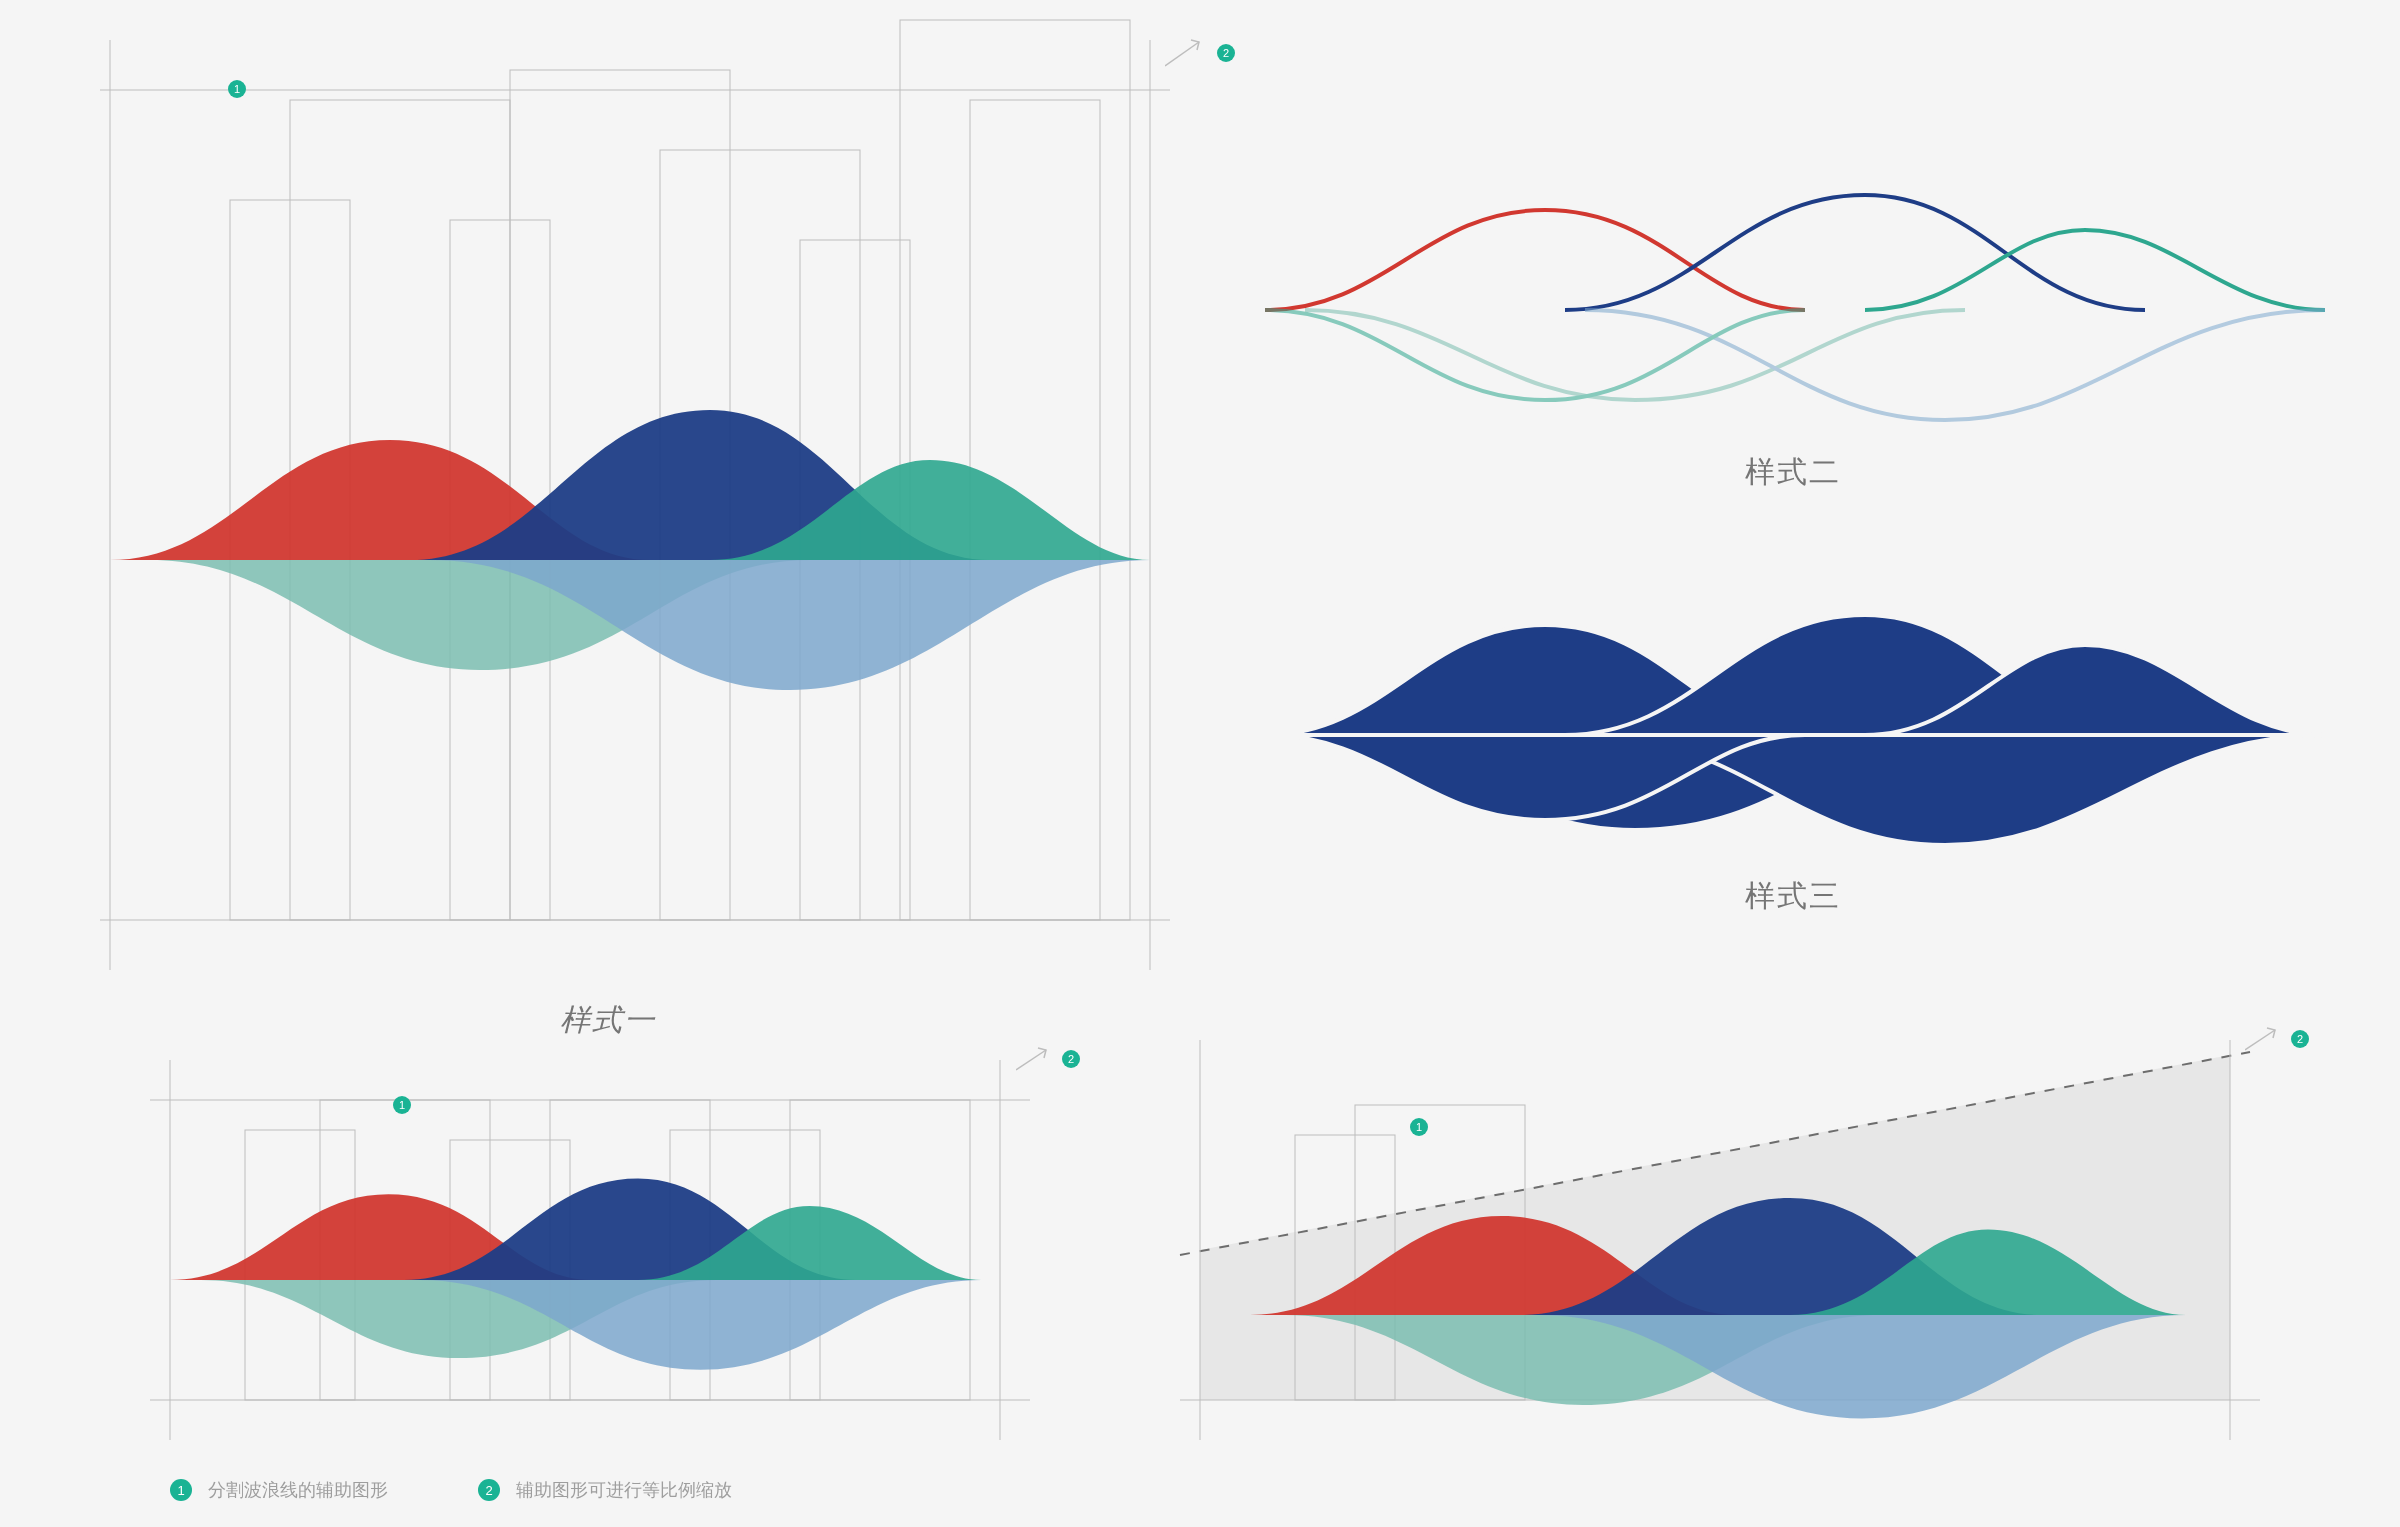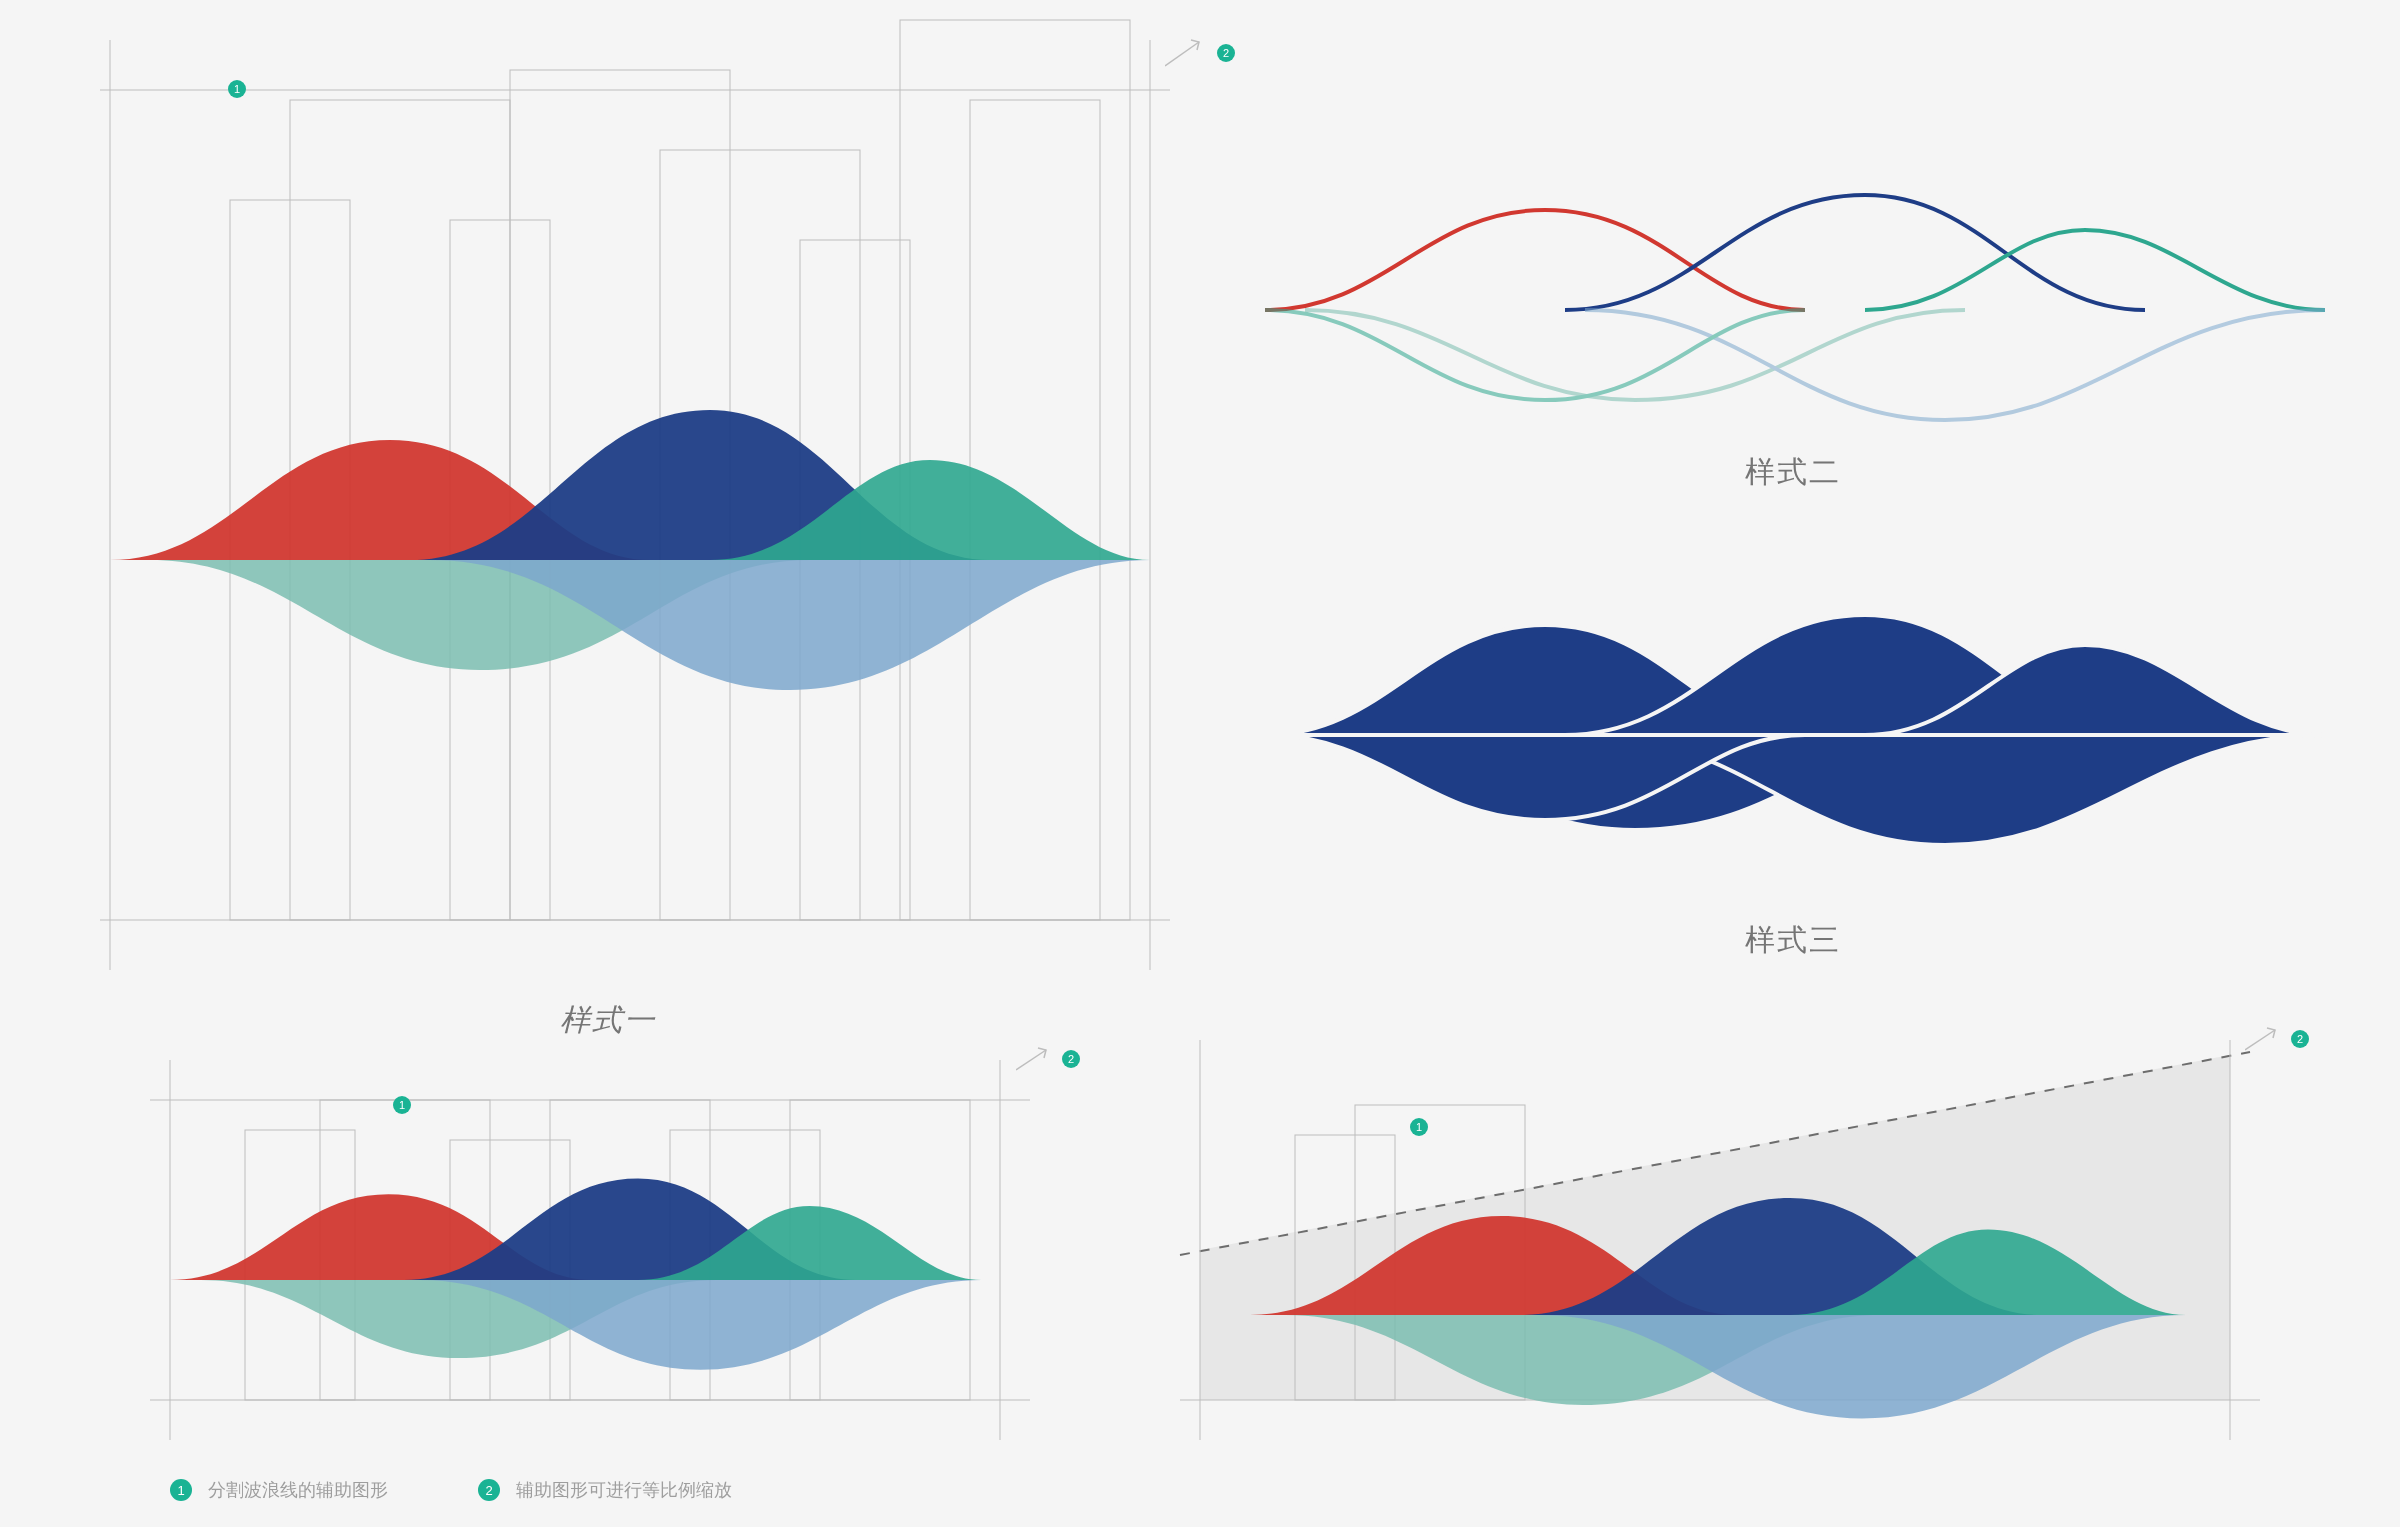--- a/index.html
+++ b/index.html
@@ -133,21 +133,21 @@
       <g fill="#1e3d86" stroke="#f5f5f5" stroke-width="4">
         <path d="M0 0 C120 0 160 -110 280 -110 C400 -110 440 0 540 0 Z"></path>
         <path d="M300 0 C430 0 470 -120 600 -120 C720 -120 760 0 880 0 Z"></path>
         <path d="M600 0 C700 0 740 -90 820 -90 C910 -90 960 0 1060 0 Z"></path>
         <path d="M40 0 C180 0 230 95 370 95 C520 95 560 0 700 0 Z"></path>
         <path d="M320 0 C480 0 530 110 680 110 C830 110 890 0 1060 0 Z"></path>
         <path d="M0 0 C120 0 160 85 280 85 C400 85 440 0 540 0 Z"></path>
       </g>
     </g>
   </svg>
-  <div class="caption" style="left:1745px; top:920px;">样式三</div>
+  <div class="caption" style="left:1745px; top:876px;">样式三</div>
 
   <svg class="panel" style="left:150px; top:1060px;" width="900" height="380" viewBox="0 0 900 380">
     <g stroke="#bdbdbd" stroke-width="1" fill="none">
       <line x1="20" y1="0" x2="20" y2="380"></line>
       <line x1="850" y1="0" x2="850" y2="380"></line>
       <line x1="0" y1="40" x2="880" y2="40"></line>
       <line x1="0" y1="340" x2="880" y2="340"></line>
       <rect x="95" y="70" width="110" height="270"></rect>
       <rect x="170" y="40" width="170" height="300"></rect>
       <rect x="300" y="80" width="120" height="260"></rect>

